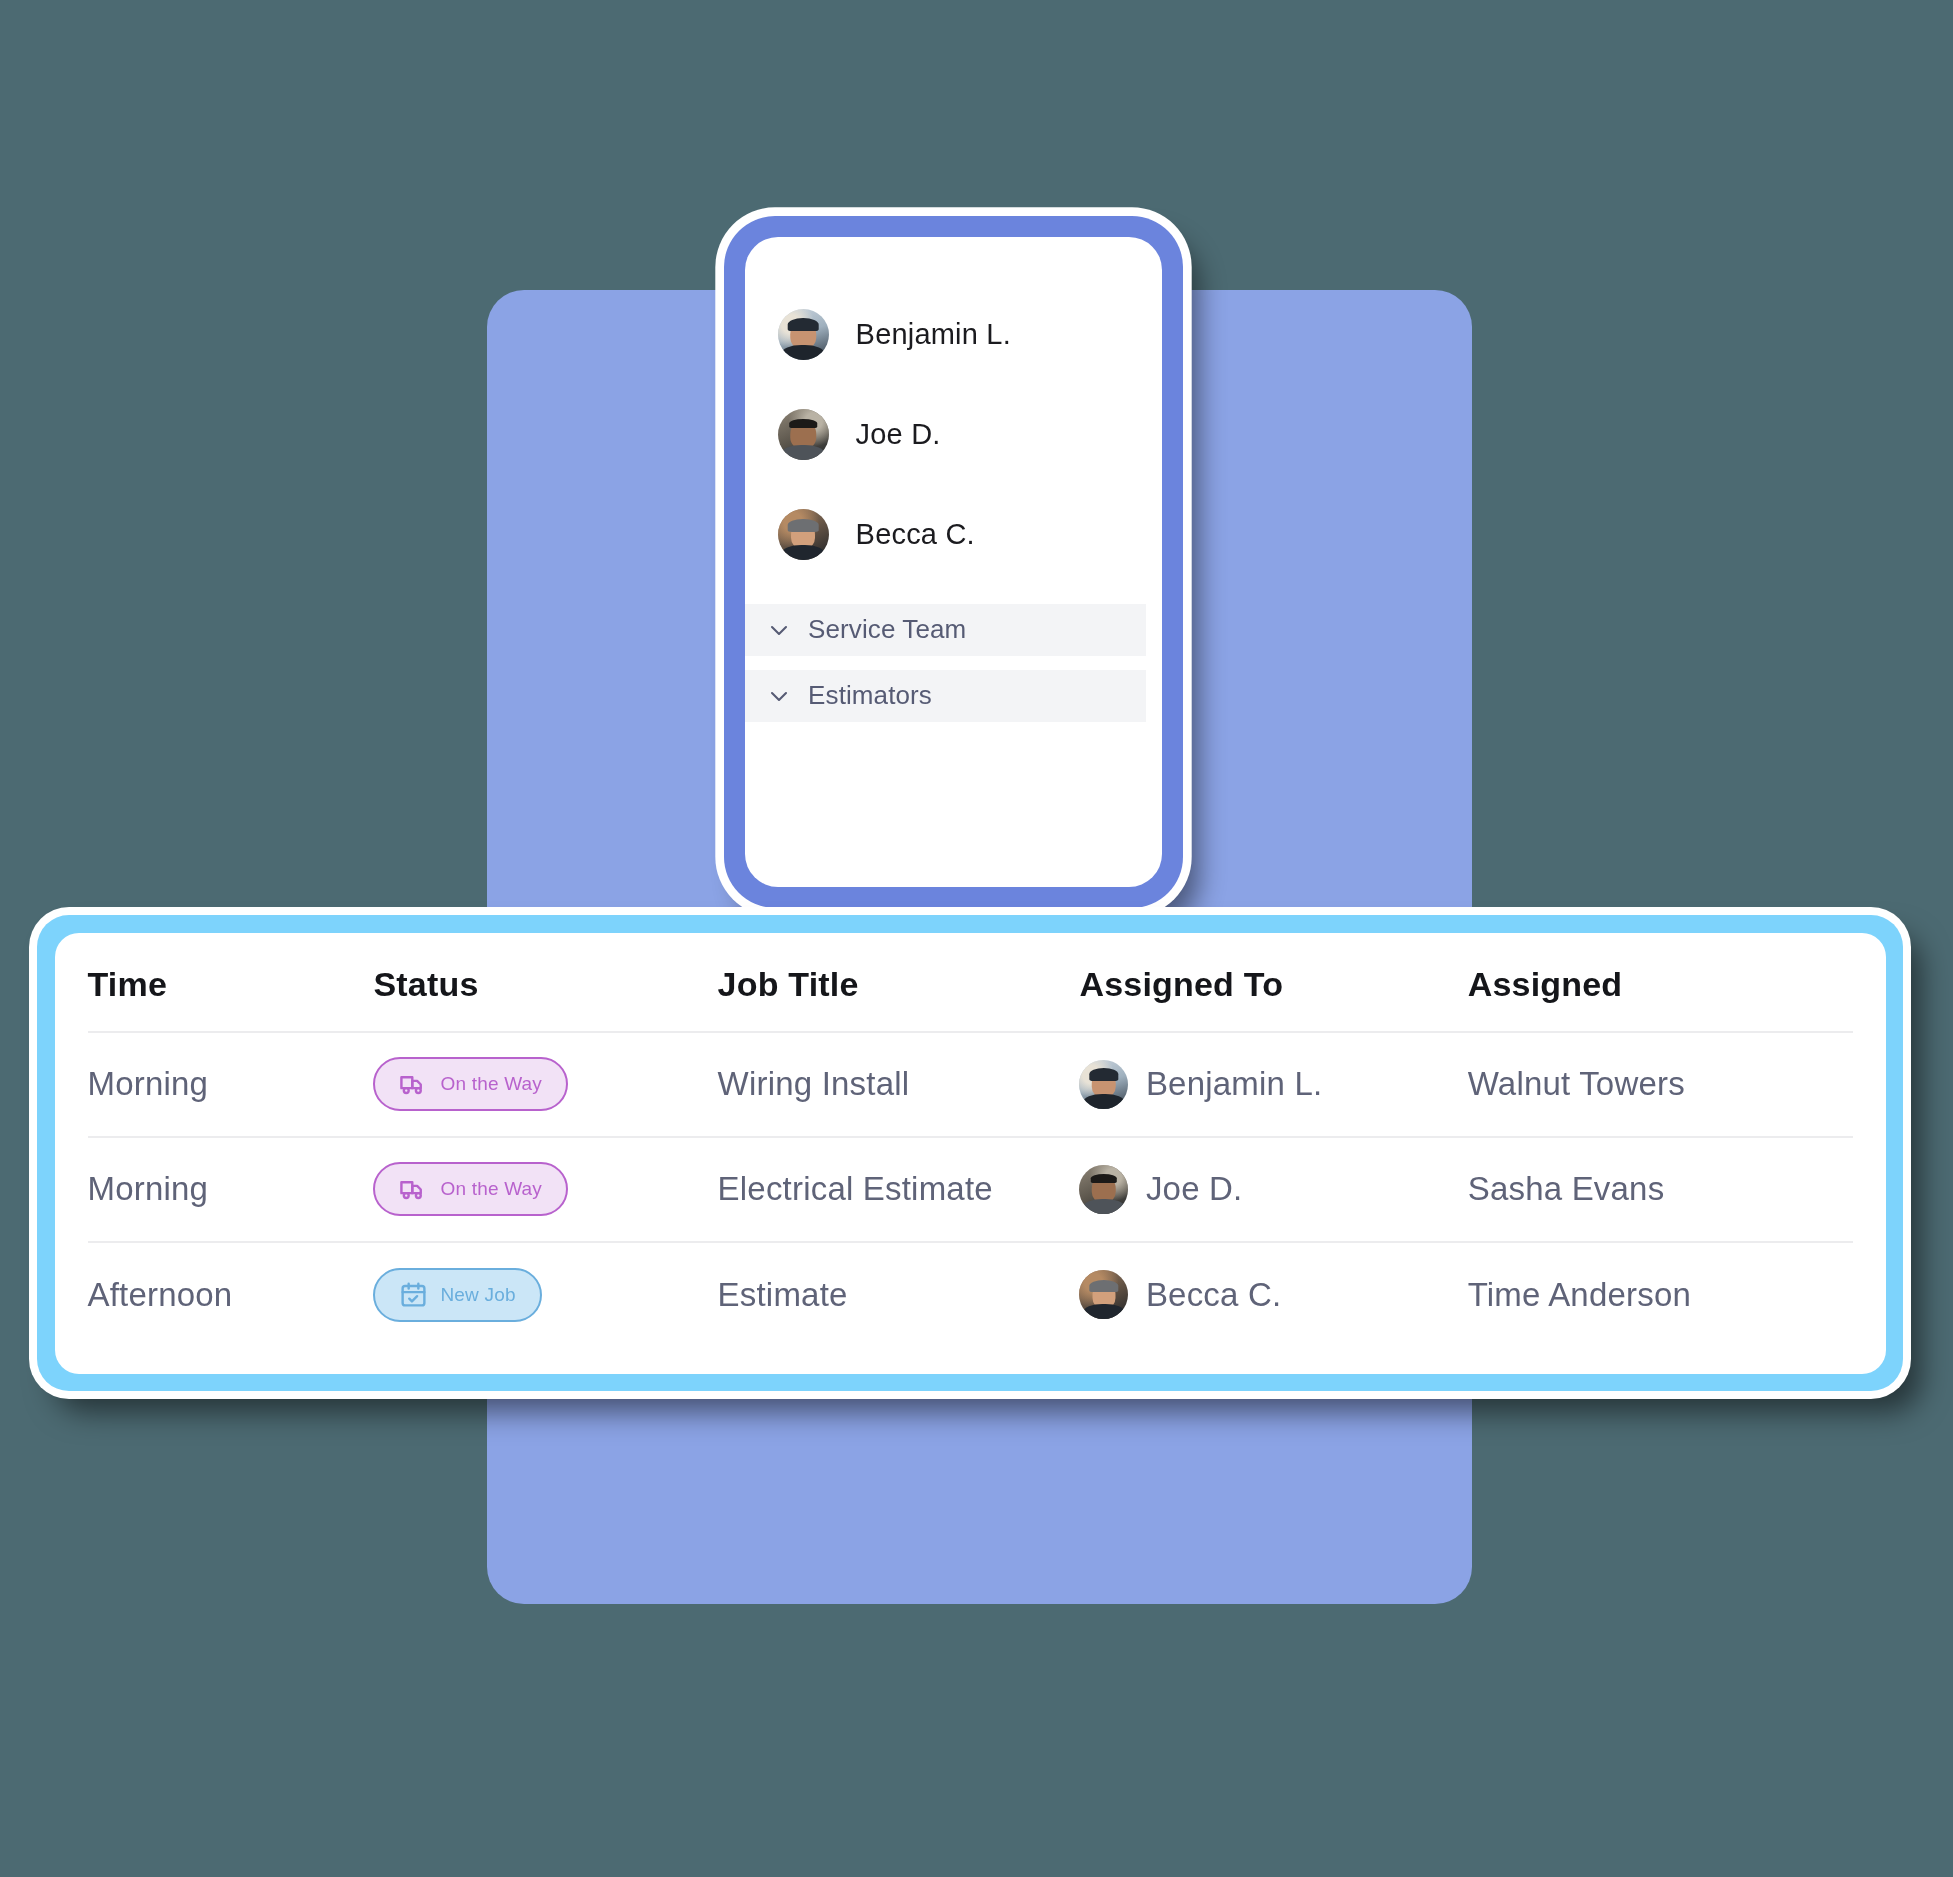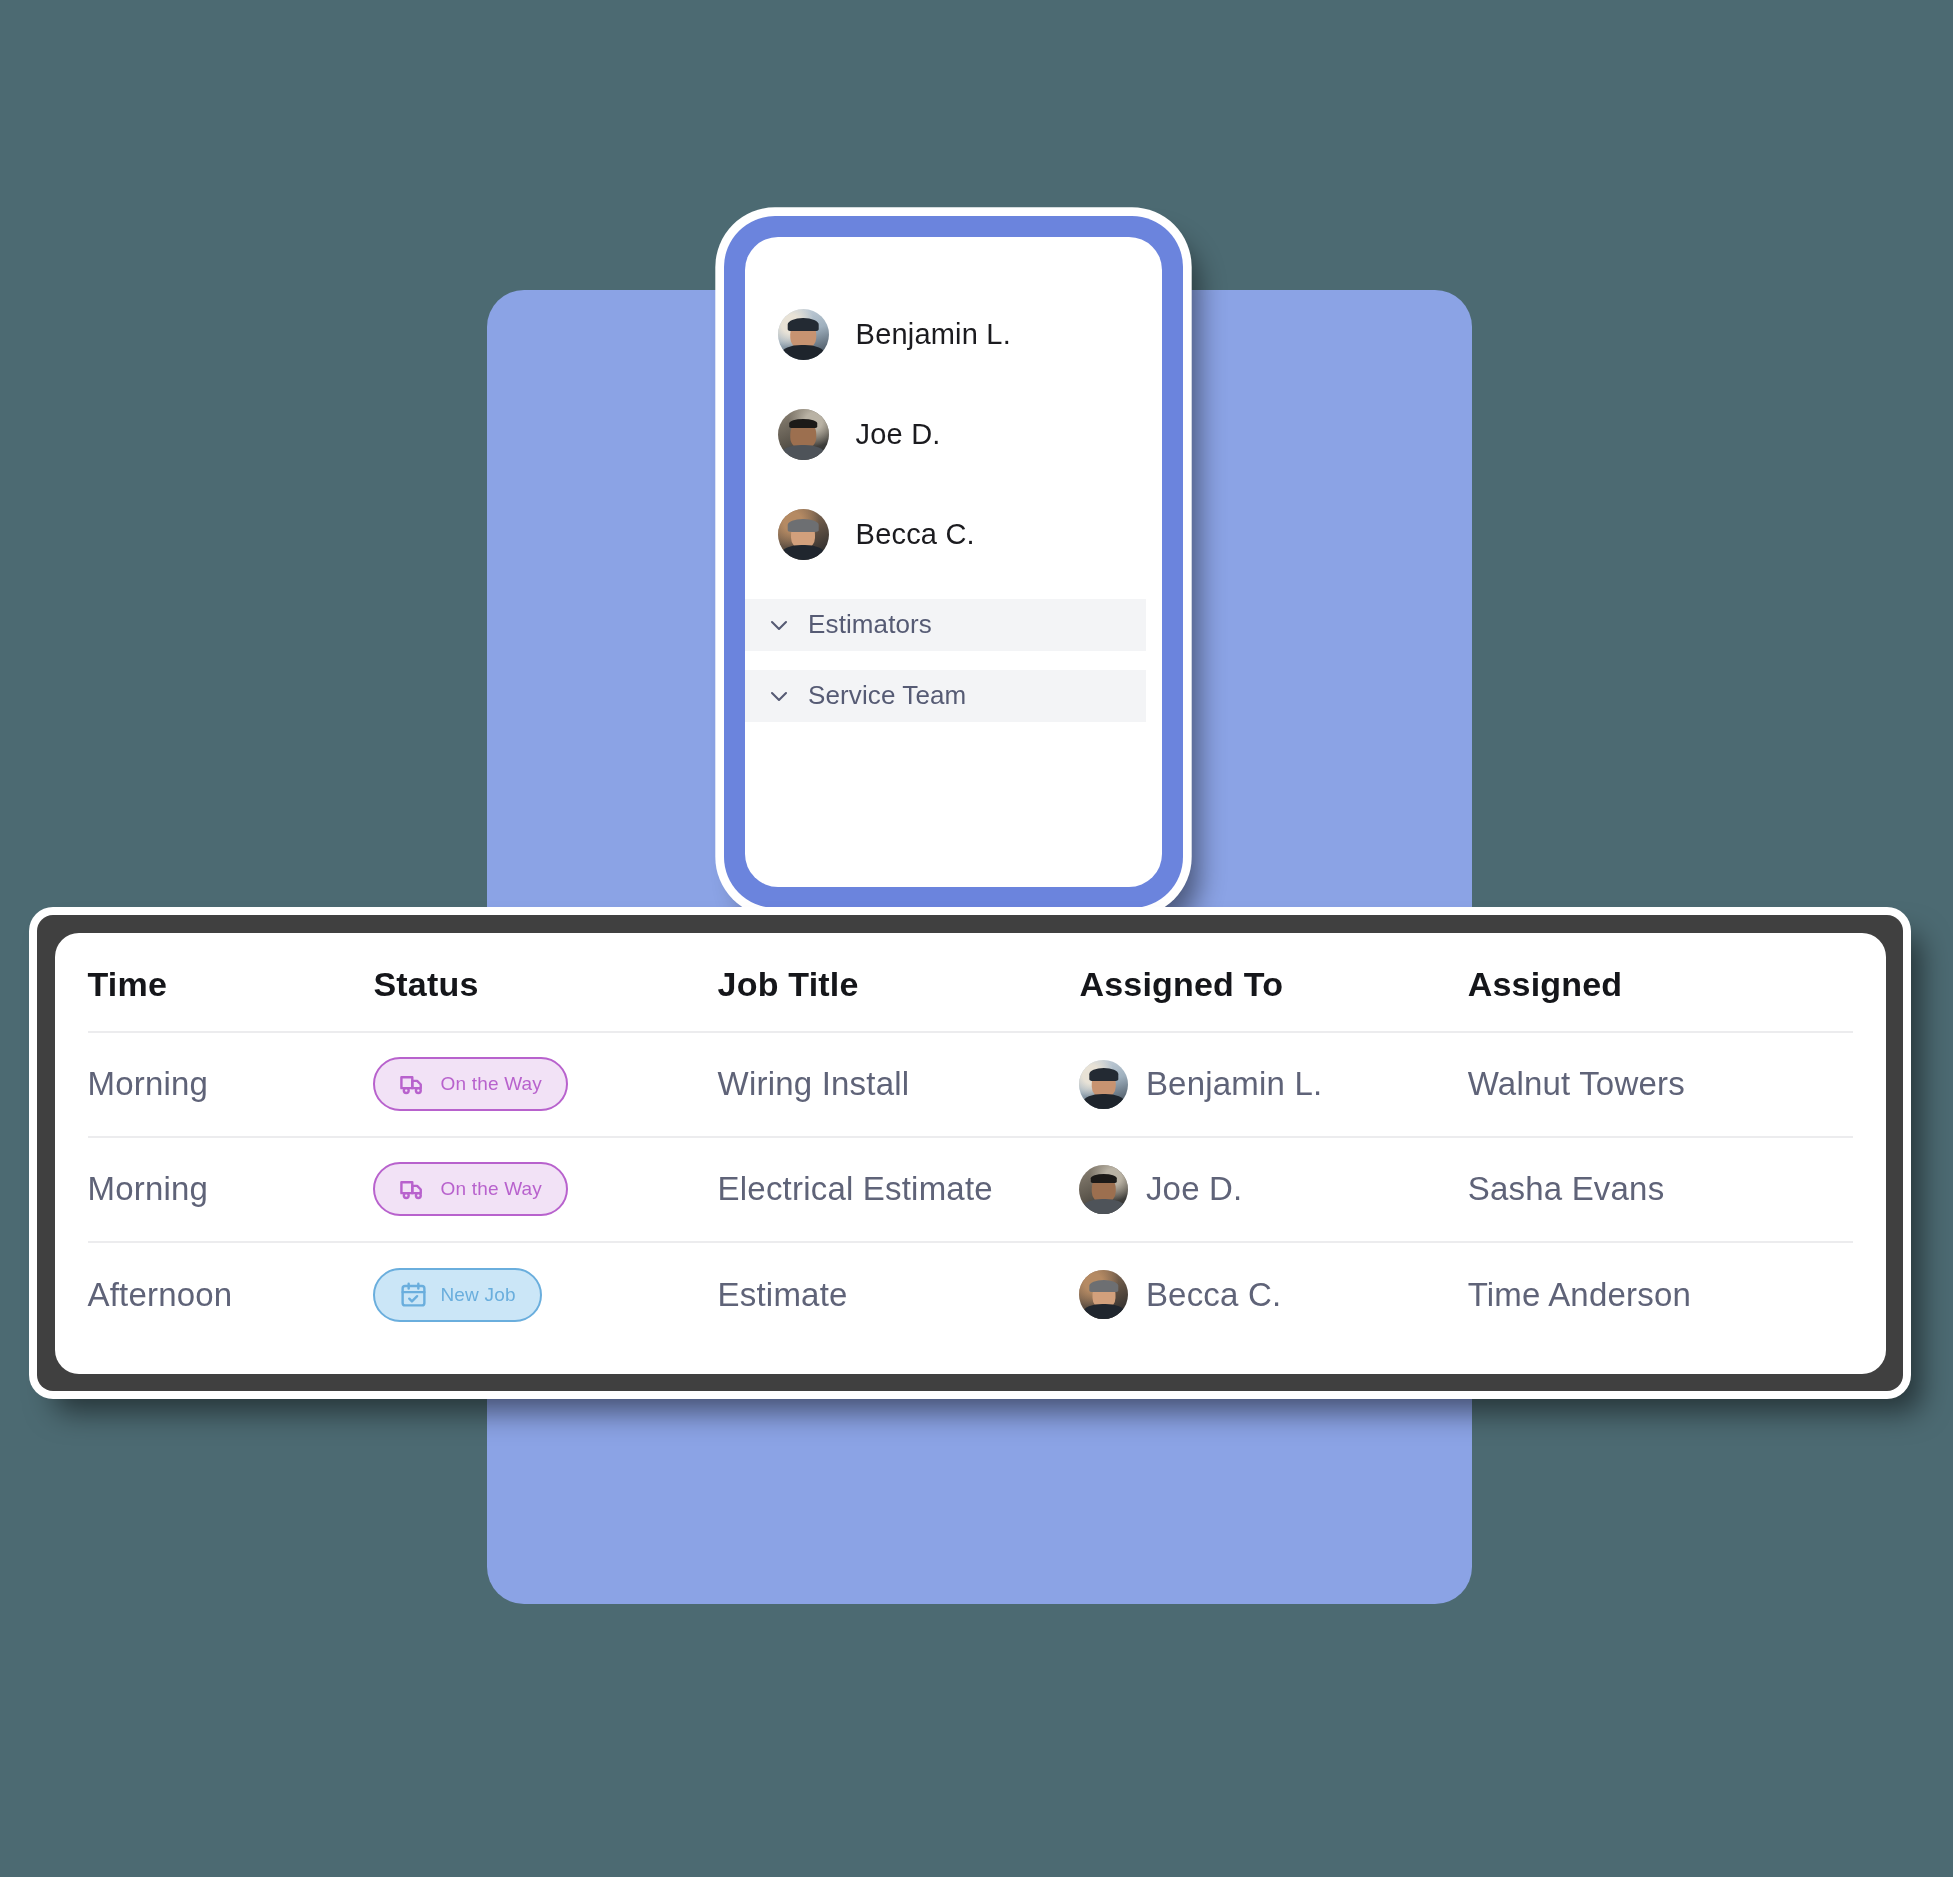--- a/index.html
+++ b/index.html
@@ -141,22 +141,22 @@
   .av-b .av-body { background: #4e5359; }
   .av-c .av-body { background: #20262e; }
 
   
   #table-card {
     position: absolute;
     left: 37px;
     top: 915px;
     width: 1866px;
     height: 476px;
-    background: #404040;
-    border-radius: 16px;
+    background: #7dd3fc;
+    border-radius: 32px;
     padding: 17.5px;
     box-shadow:
       0 0 0 8px #ffffff,
       17.5px 20.6px 29px rgba(0,0,0,0.5);
   }
 
   #table-inner {
     width: 100%;
     height: 100%;
     background: #ffffff;
@@ -254,32 +254,32 @@
     <div class="member-row">
       <div class="avatar sz-lg av-c">
         <div class="av-bg"></div>
           <div class="av-face"></div>
           <div class="av-cap"></div>
           <div class="av-body"></div>
       </div>
       <span class="member-name">Becca C.</span>
     </div>
 
+    <div class="group-header" style="margin-top:19px">
+      <svg class="chev" viewBox="0 0 24 24">
+        <path d="M5 9l7 7 7-7"></path>
+      </svg>
+      <span class="group-header-label">Service Team</span>
+    </div>
+
     <div class="group-header" style="margin-top:14.3px">
       <svg class="chev" viewBox="0 0 24 24">
         <path d="M5 9l7 7 7-7"></path>
       </svg>
       <span class="group-header-label">Estimators</span>
-    </div>
-
-    <div class="group-header" style="margin-top:19px">
-      <svg class="chev" viewBox="0 0 24 24">
-        <path d="M5 9l7 7 7-7"></path>
-      </svg>
-      <span class="group-header-label">Service Team</span>
     </div>
 
   </div>
 </div>
 
 <div id="table-card">
   <div id="table-inner">
     <table>
       <thead>
         <tr>

